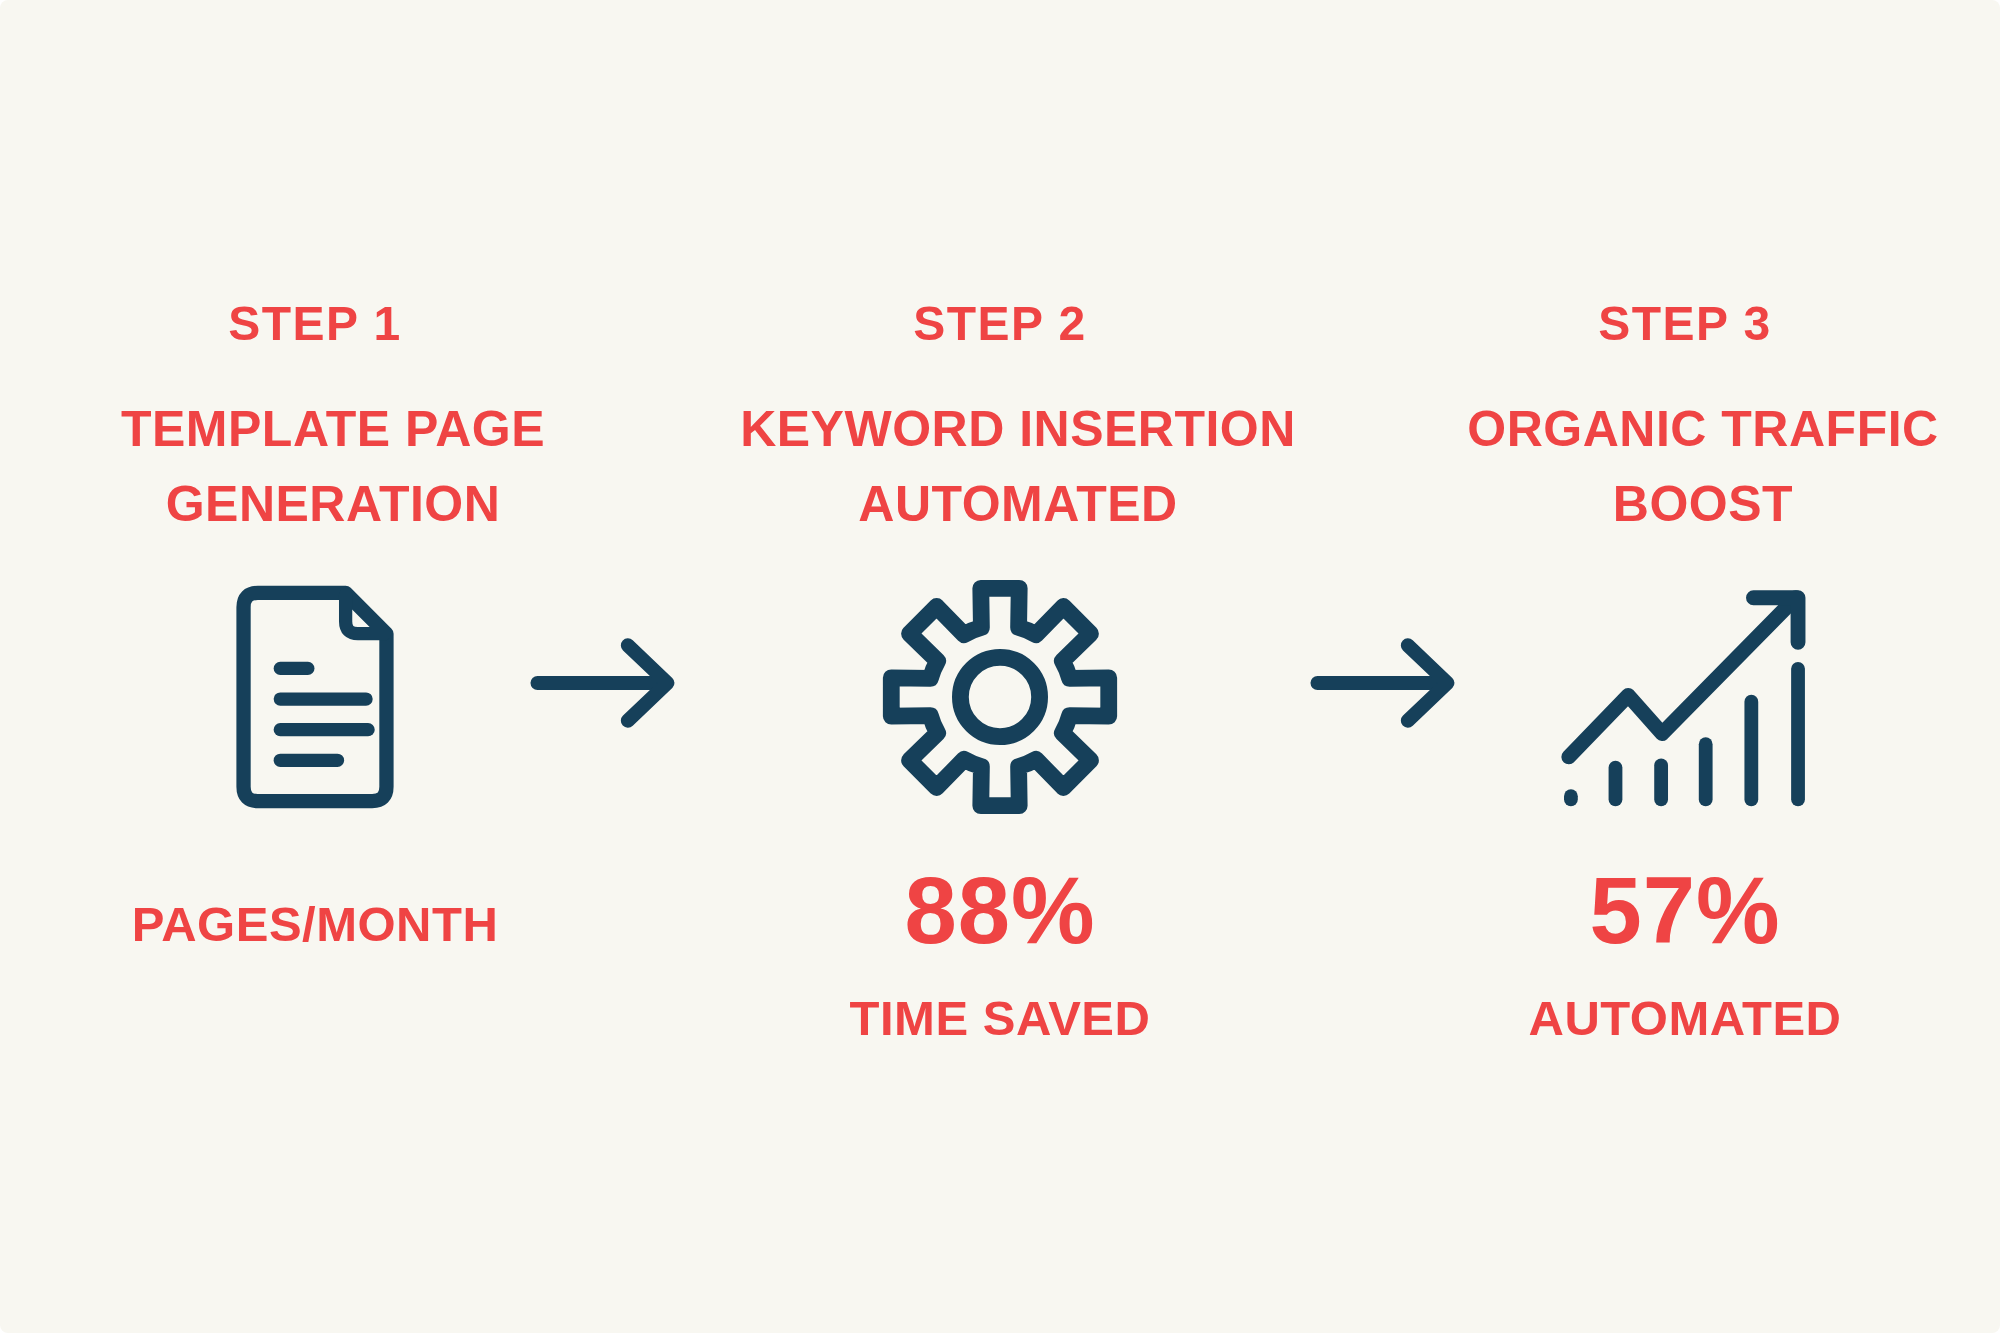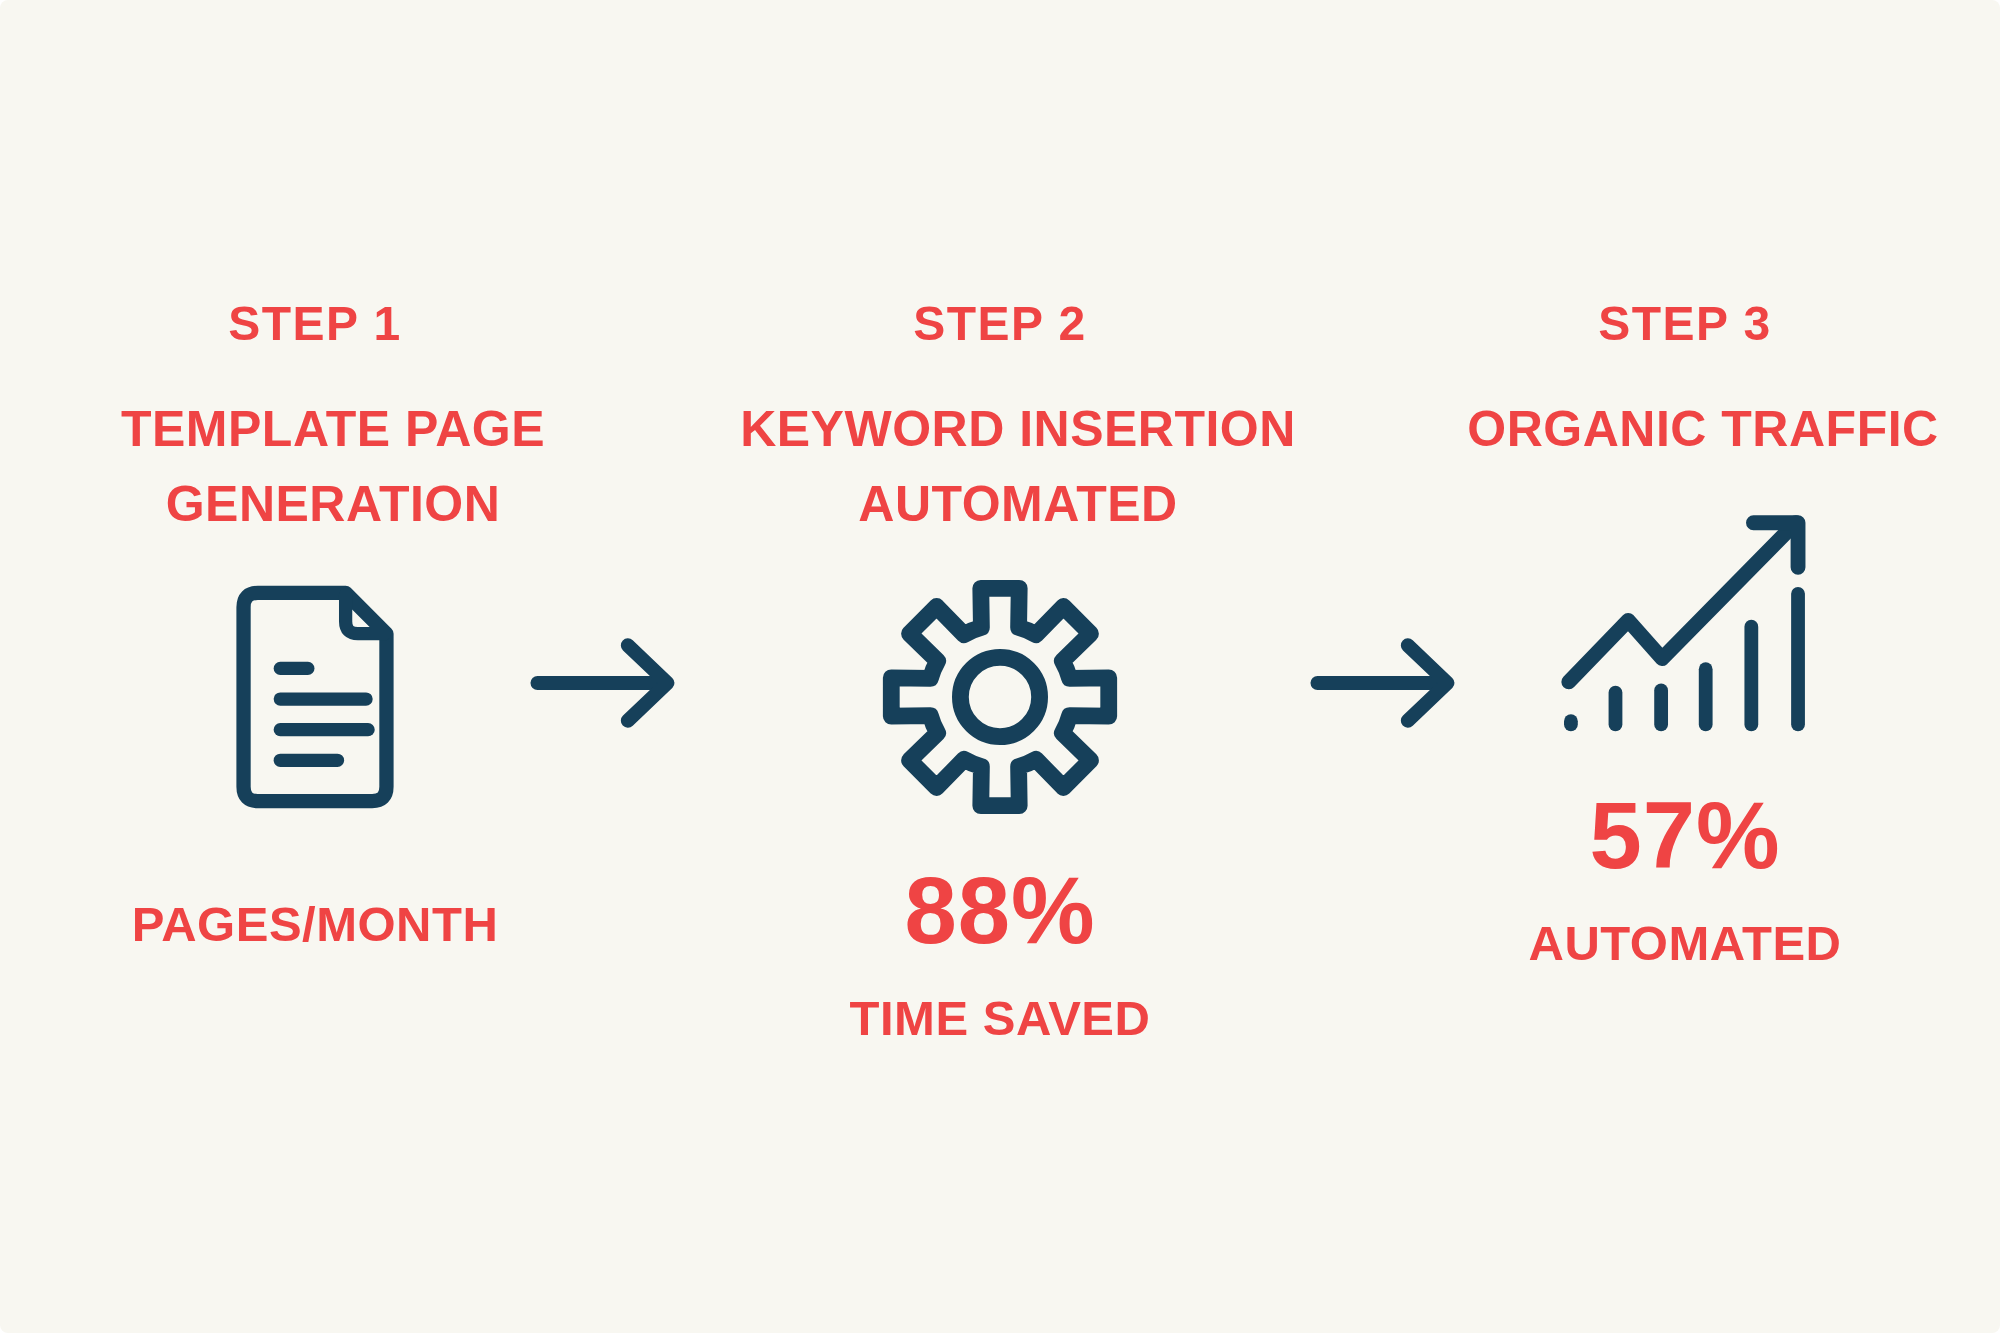--- a/index.html
+++ b/index.html
@@ -138,20 +138,21 @@
         <svg width="160" height="110" viewBox="0 0 170 116">
           <path class="ink-stroke" stroke-width="15" d="M8 58 H140"></path>
           <path class="ink-stroke" stroke-width="15" d="M104 18 L146 58 L104 98"></path>
         </svg>
       </span>
     </div>
 
     <div class="step-col narrow">
       <div class="step-label">STEP 3</div>
       <div class="title-line">ORGANIC TRAFFIC</div>
+      <div class="title-line">BOOST</div>
       <div class="icon-box">
         <span>
           <svg width="250" height="225" viewBox="0 0 235 212">
             <path class="ink-stroke" stroke-width="14" d="M8 162 L64 104 L96 140 L222 12"></path>
             <path class="ink-stroke" stroke-width="14" d="M182 12 H224 V54"></path>
             <path class="ink-stroke" stroke-width="13" d="M10 199 V202"></path>
             <path class="ink-stroke" stroke-width="13" d="M52 172 V202"></path>
             <path class="ink-stroke" stroke-width="13" d="M95 170 V202"></path>
             <path class="ink-stroke" stroke-width="13" d="M137 150 V202"></path>
             <path class="ink-stroke" stroke-width="13" d="M180 110 V202"></path>

